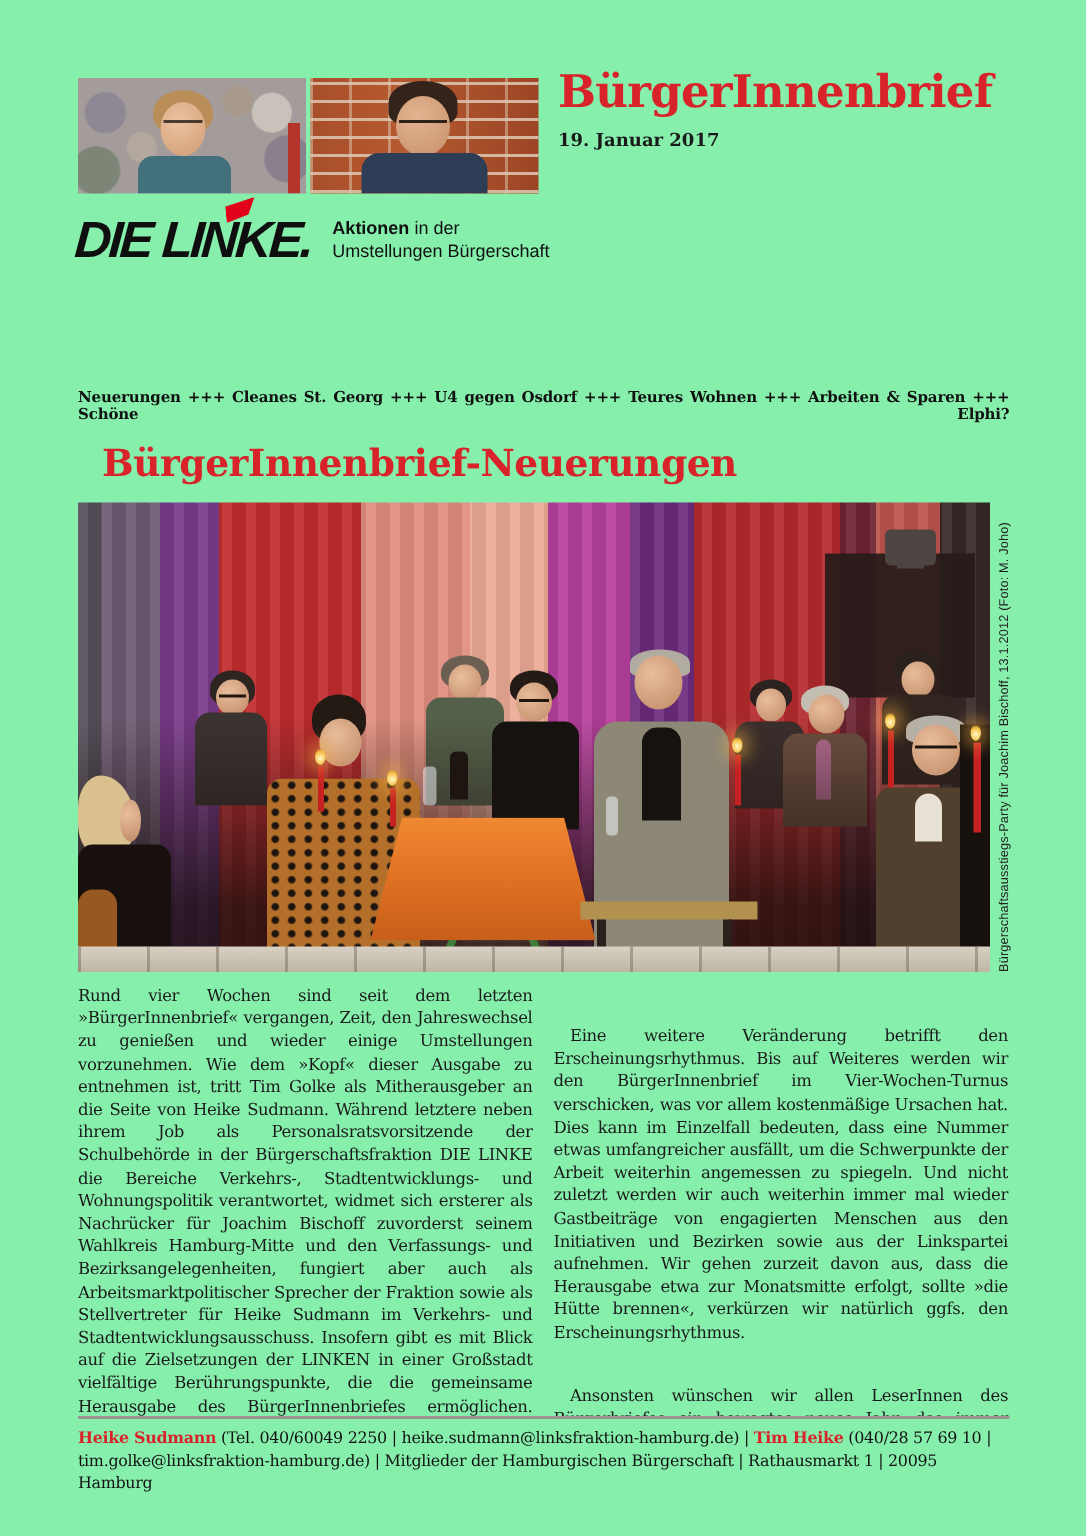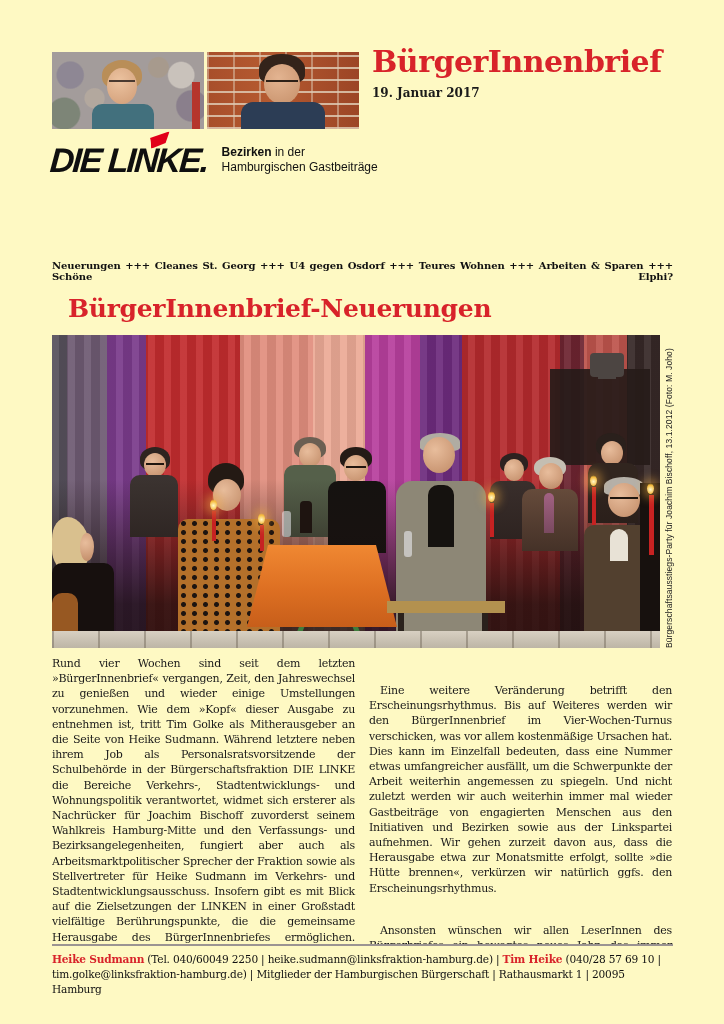--- a/index.html
+++ b/index.html
@@ -1,17 +1,17 @@
 <!DOCTYPE html>
 <html lang="de"><head>
 <meta charset="utf-8">
 <style>
   html,body{margin:0;padding:0;background:#888;}
   .page{
-    position:relative;width:724px;height:1024px;background:#fef9c3;
+    position:relative;width:724px;height:1024px;background:#86efac;
     margin:0 auto;overflow:hidden;
     font-family:"DejaVu Serif",serif;color:#1a1a1a;
   }
   
   .header-photos{position:absolute;left:52px;top:52px;width:307px;height:77px;display:flex;gap:3px;}
   .hp{position:relative;flex:1;overflow:hidden;}
   .hp-left{
     background:
       radial-gradient(circle at 12% 30%, #8e8794 0 9%, transparent 10%),
       radial-gradient(circle at 28% 60%, #b3a89e 0 8%, transparent 9%),
@@ -113,22 +113,22 @@
     <div class="brief-title">BürgerInnenbrief</div>
     <div class="brief-date">19. Januar 2017</div>
   </div>
 
   <div class="logo-row">
     <div class="logo-mark">
       <span>DIE LINKE.</span>
       <div class="logo-flag"></div>
     </div>
     <div class="logo-sub">
-      <span class="b">Bezirken</span><span> in der</span><br>
-      <span>Hamburgischen Gastbeiträge</span>
+      <span class="b">Aktionen</span><span> in der</span><br>
+      <span>Umstellungen Bürgerschaft</span>
     </div>
   </div>
 
   <div class="ticker">Neuerungen +++ Cleanes St. Georg +++ U4 gegen Osdorf +++ Teures Wohnen +++ Arbeiten &amp; Sparen +++ Schöne Elphi?</div>
 
   <div class="headline">BürgerInnenbrief-Neuerungen</div>
 
   <div class="photo">
     <div class="folds"></div>
     <div class="darkbox"></div>

